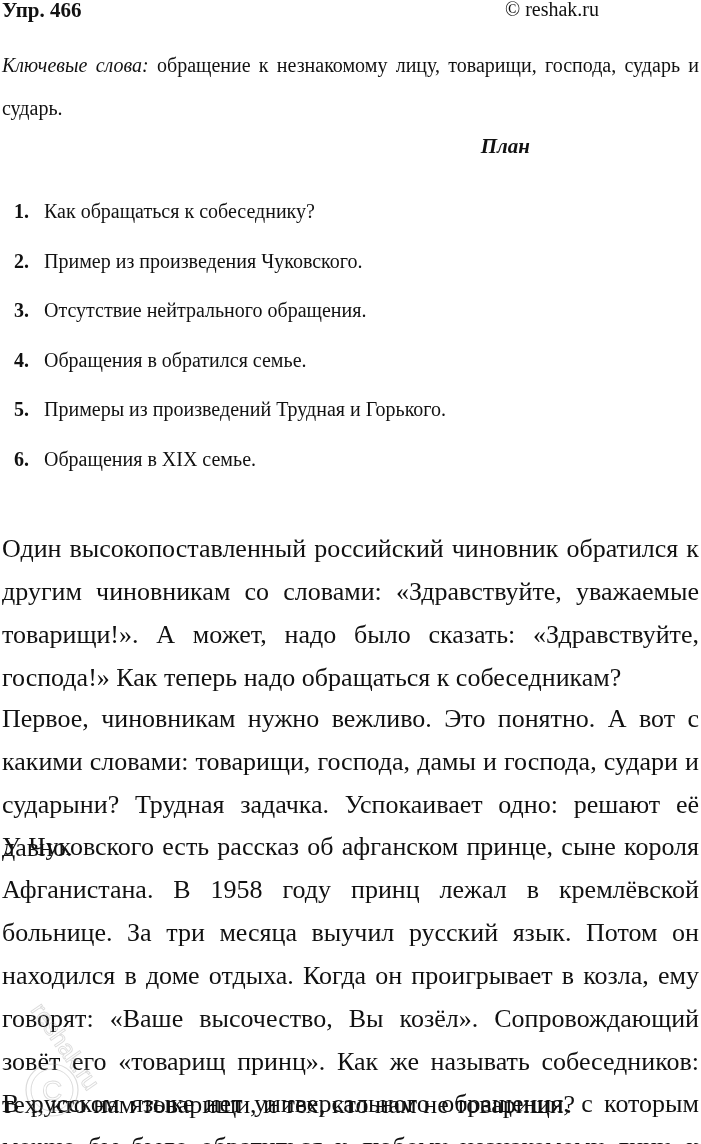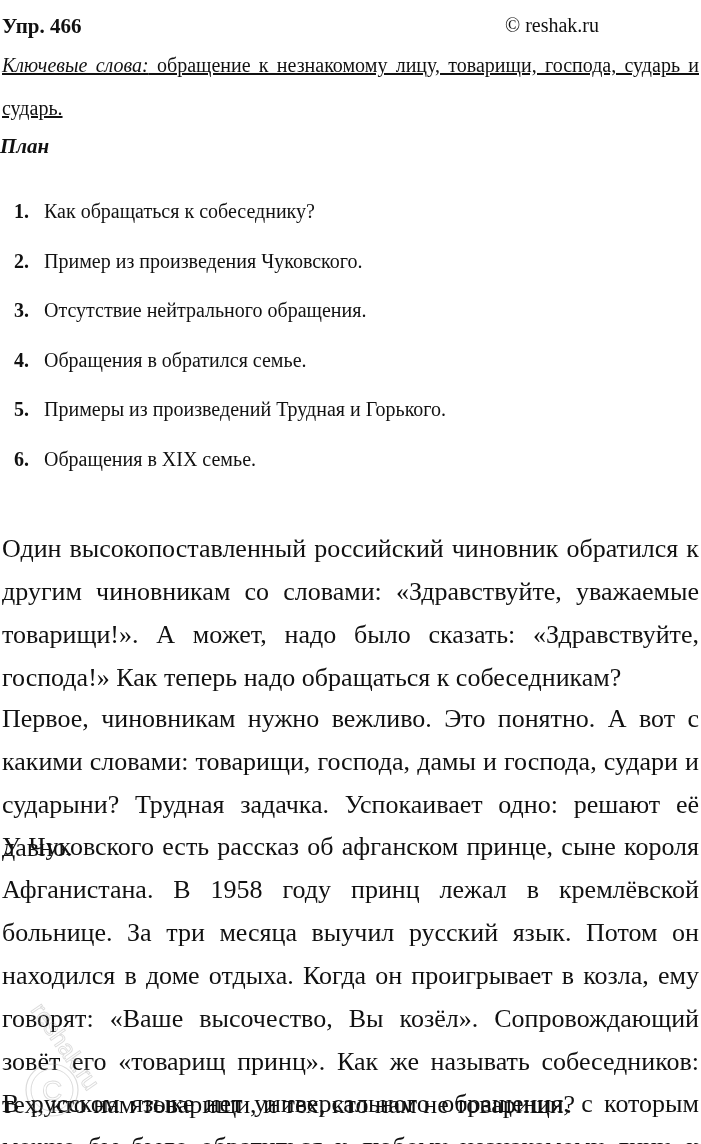--- a/index.html
+++ b/index.html
@@ -10,21 +10,21 @@
     body {
       width: 701px;
       height: 1144px;
       overflow: hidden;
       position: relative;
       font-family: "Liberation Serif", serif;
       color: #111111;
     }
     .header {
       position: absolute;
-      top: 16px;
+      top: 0;
       left: 0;
       width: 601px;
       height: 30px;
     }
     .ex-title {
       position: absolute;
       left: 2px;
       top: -2px;
       font-weight: bold;
       font-size: 21px;
@@ -36,30 +36,29 @@
       font-size: 20px;
     }
     .keywords {
       position: absolute;
       left: 2px;
       top: 44px;
       width: 697px;
       font-size: 20px;
       line-height: 43px;
       text-align: justify;
-      text-decoration: underline;
     }
     .keywords .kw-label {
       font-style: italic;
     }
     .plan-title {
       position: absolute;
       left: 0;
       width: 530px;
-      text-align: left;
+      text-align: right;
       top: 134px;
       font-size: 21px;
       font-weight: bold;
       font-style: italic;
     }
     .plan-list {
       position: absolute;
       left: 2px;
       top: 184px;
       margin: 12px;

